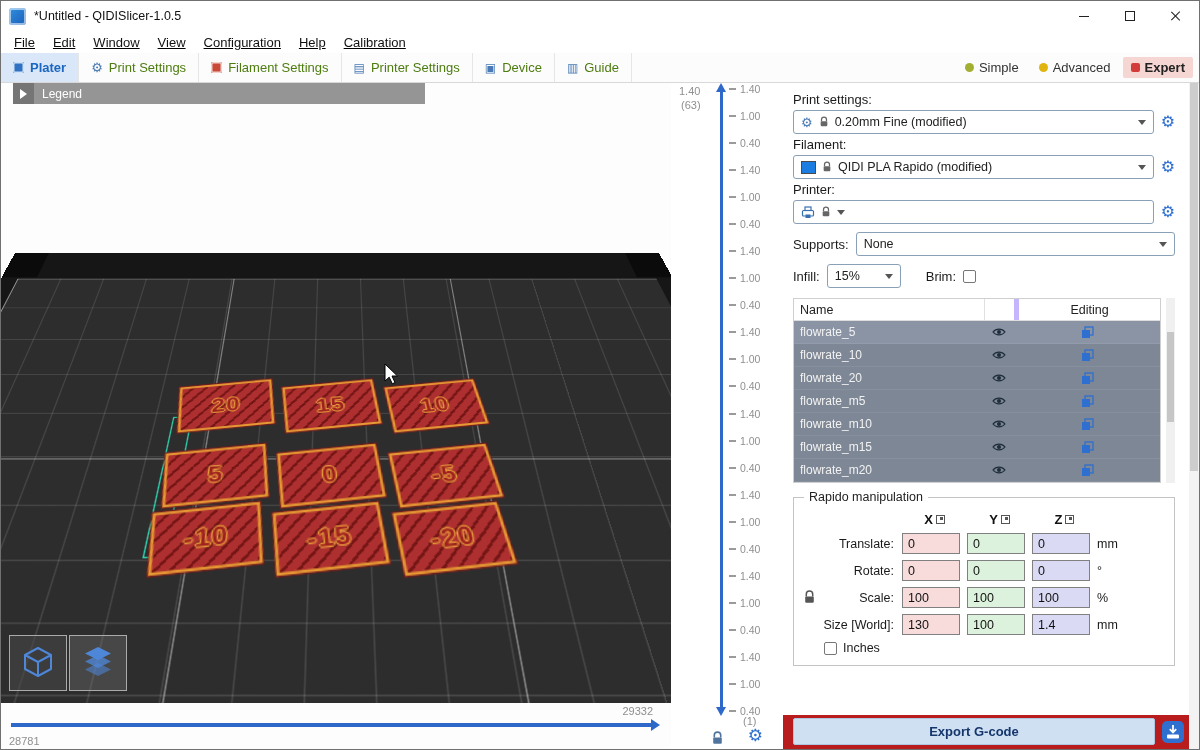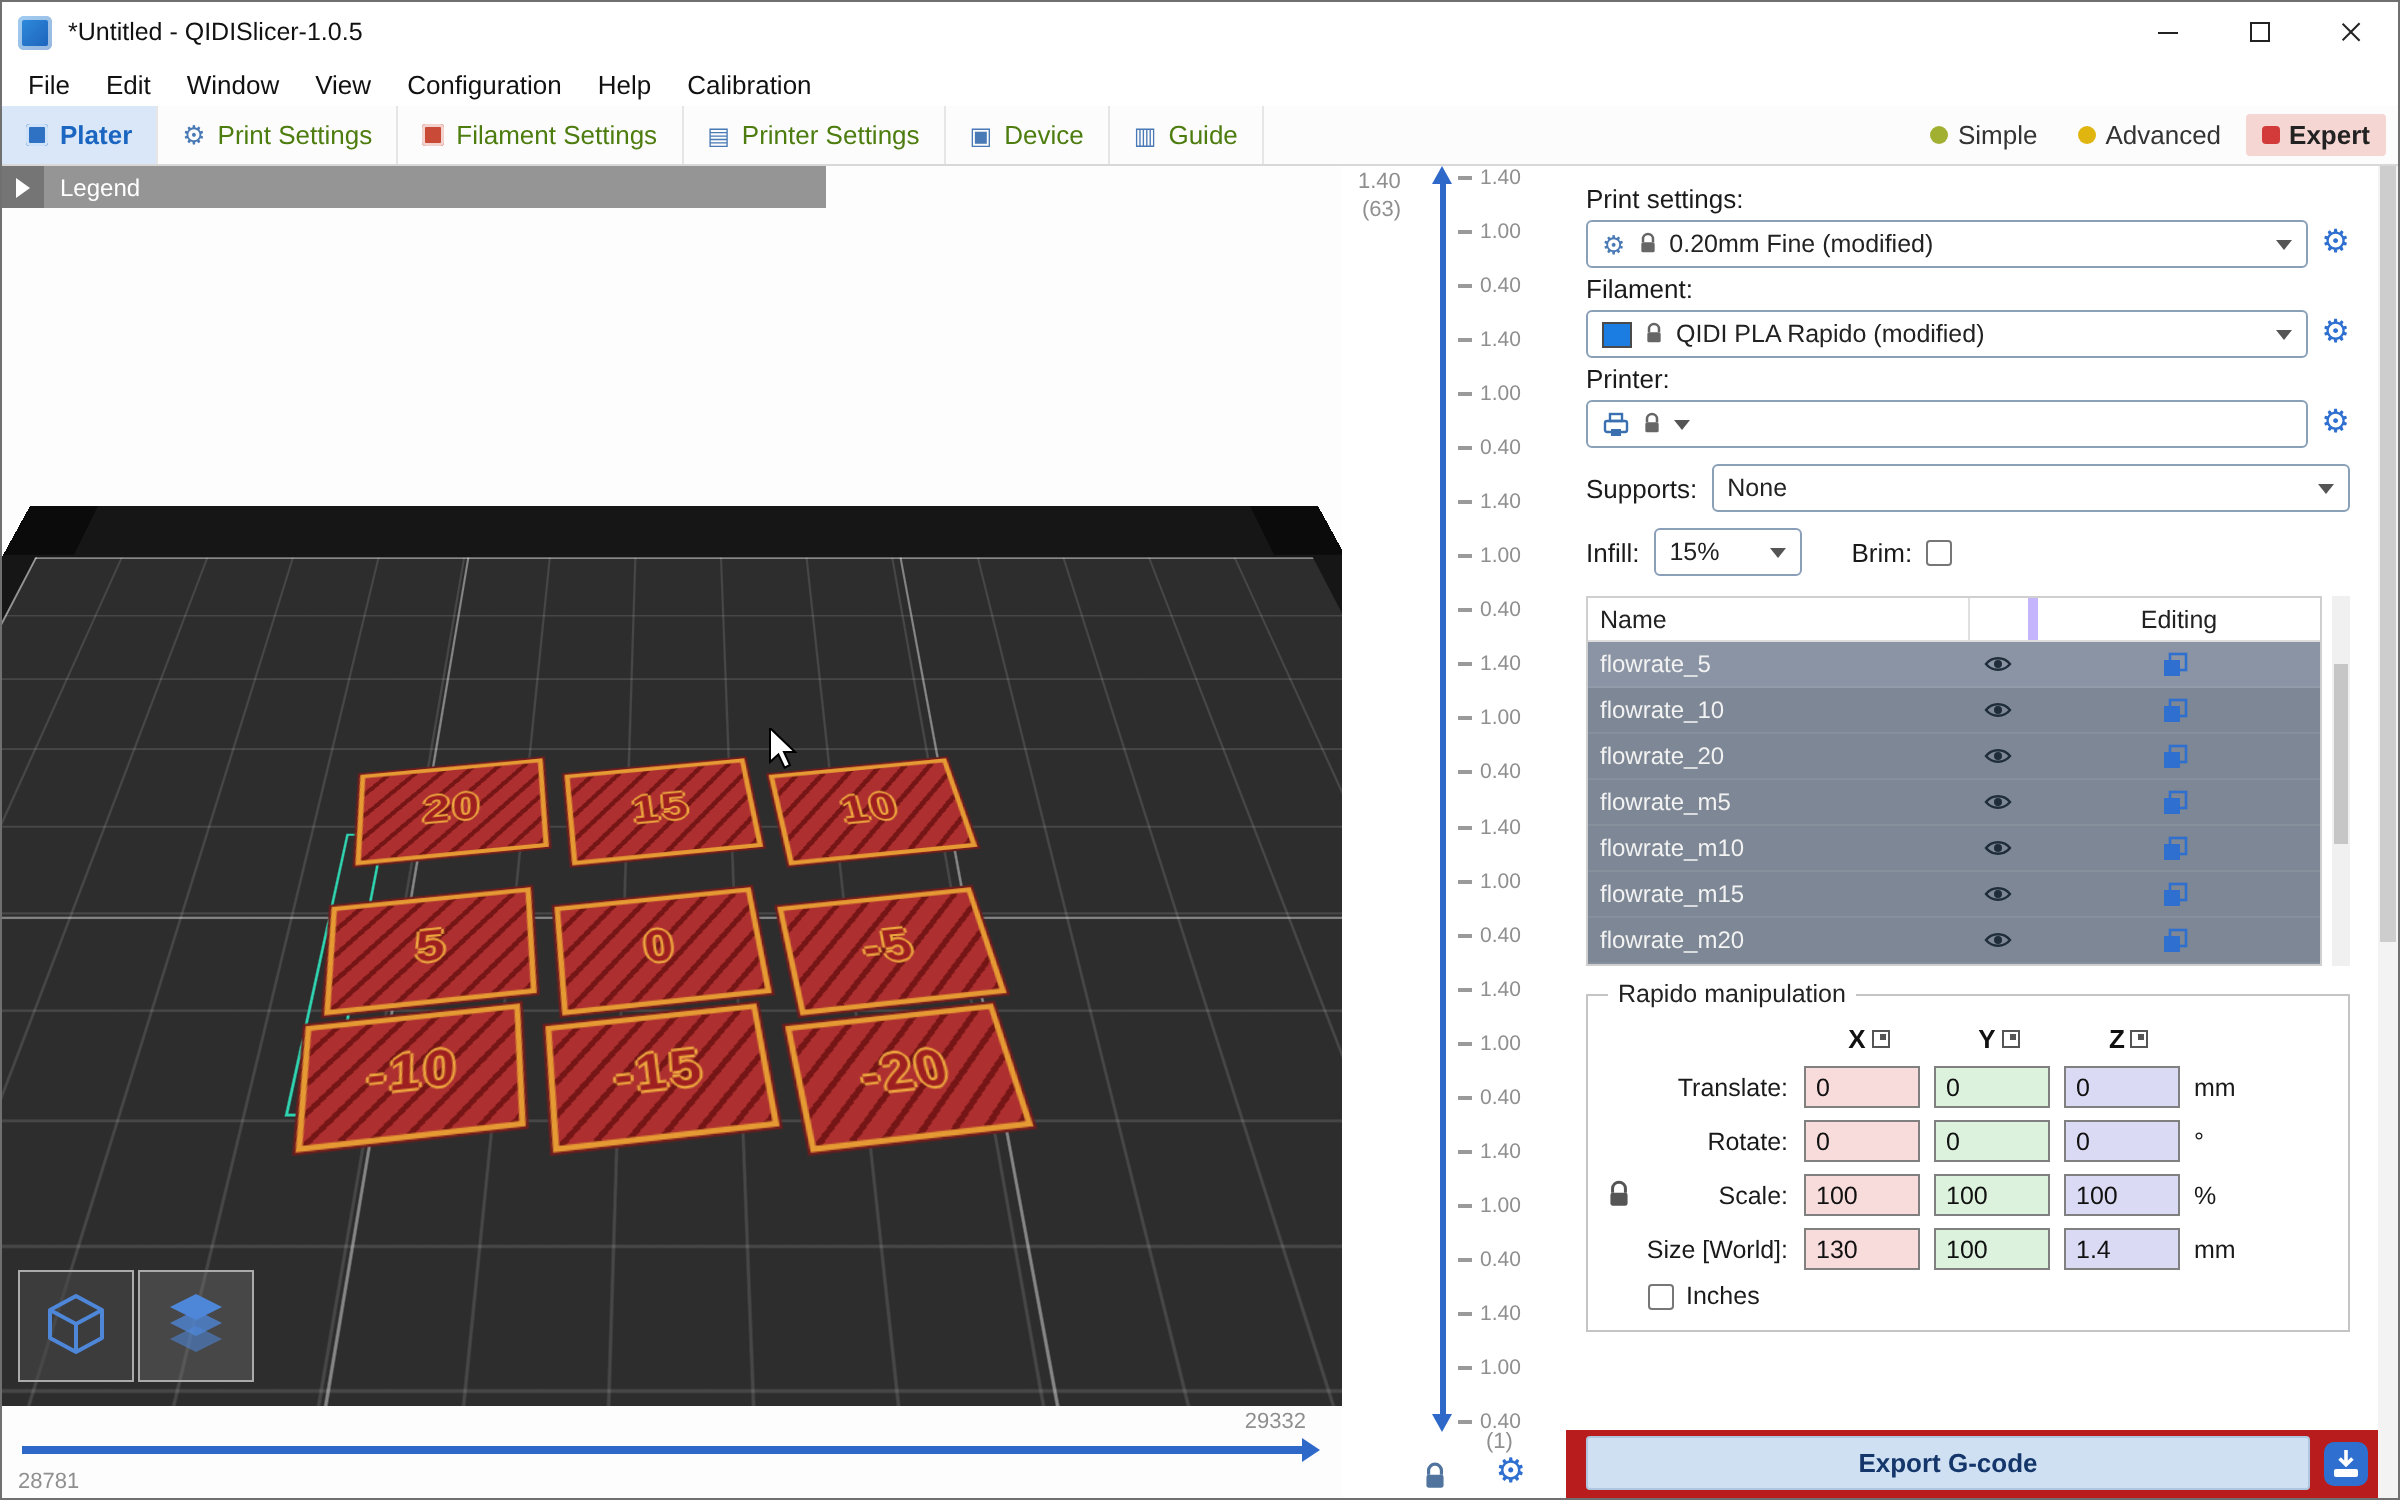--- a/index.html
+++ b/index.html
@@ -13,21 +13,21 @@
   .win-controls { margin-left:auto; display:flex; height:100%; }
   .win-btn { width:46px; height:100%; display:flex; align-items:center; justify-content:center; }
   .glyph-min { width:10px; height:1px; background:#222; }
   .glyph-max { width:10px; height:10px; border:1px solid #222; }
   .glyph-close { position:relative; width:12px; height:12px; }
   .glyph-close::before,.glyph-close::after { content:""; position:absolute; left:5px; top:0; width:1.4px; height:12px; background:#222; }
   .glyph-close::before { transform:rotate(45deg); }
   .glyph-close::after { transform:rotate(-45deg); }
 
   
-  .menubar { height:22px; flex:0 0 auto; display:flex; align-items:center; padding-left:4px; background:#fff; }
+  .menubar { height:22px; flex:0 0 auto; display:flex; align-items:center; padding-left:4px; background:#fff;text-decoration:underline; }
   .menu-item { padding:0 9px; font-size:13px; color:#111; }
 
   
   .tabbar { height:30px; flex:0 0 auto; display:flex; align-items:stretch; background:#fcfcfc; border-bottom:1px solid #d8d8d8; }
   .tab { display:flex; align-items:center; gap:6px; padding:0 12px; font-size:13px; color:#4d7c0f; border-right:1px solid #e6e6e6; }
   .tab.active { background:#d9e7f8; color:#1b66c0; font-weight:bold; }
   .ticon { display:inline-flex; align-items:center; justify-content:center; }
   .plater-icon { width:11px; height:11px; border-radius:2px; background:#2f72c4; box-shadow:inset 0 0 0 1.5px #cfe2f7, inset 0 0 0 3px #2f72c4; }
   .print-settings-icon::before { content:"⚙"; color:#4a7ab5; font-size:13px; }
   .filament-settings-icon { width:11px; height:11px; border-radius:2px; background:#c84a37; box-shadow:inset 0 0 0 1.5px #f2d3cd, inset 0 0 0 3px #c84a37; }
@@ -58,21 +58,21 @@
       repeating-linear-gradient(to right, rgba(255,255,255,.12) 0 1px, transparent 1px 41px),
       repeating-linear-gradient(to bottom, rgba(255,255,255,.12) 0 1px, transparent 1px 41px); }
   .part { position:absolute; width:74px; height:46px; transform:rotate(-7deg);
     background:#ae2f2f; border:2px solid #e59a33; box-shadow:0 0 0 1px #6f1d1d;
     background-image:repeating-linear-gradient(315deg, rgba(70,0,0,.55) 0 2px, transparent 2px 8px);
     display:flex; align-items:center; justify-content:center; }
   .part-label { font-weight:bold; font-size:19px; letter-spacing:1px; color:#9e1f1f;
     text-shadow:-1px 0 #eda73f, 1px 0 #eda73f, 0 -1px #eda73f, 0 1px #eda73f; }
   .sel-rect { position:absolute; left:178px; top:168px; width:15px; height:118px; border:1px solid #2fd3b0; }
 
-  .legend-bar { position:absolute; left:0; top:0; width:412px; height:21px; background:rgba(140,140,140,.92);
+  .legend-bar { position:absolute; left:12px; top:0; width:412px; height:21px; background:rgba(140,140,140,.92);
     display:flex; align-items:center; gap:8px; }
   .legend-arrow-box { width:21px; height:21px; background:#757575; display:flex; align-items:center; justify-content:center; }
   .legend-arrow { width:0; height:0; border-left:7px solid #fff; border-top:5px solid transparent; border-bottom:5px solid transparent; }
   .legend-label { color:#fff; font-size:12px; }
 
   .view-btns { position:absolute; left:8px; bottom:58px; display:flex; gap:2px; }
   .view-btn { width:58px; height:56px; background:rgba(72,72,72,.55); border:1px solid #aaa;
     display:flex; align-items:center; justify-content:center; }
   .view-btn.alt { background:rgba(120,120,120,.35); }
 

